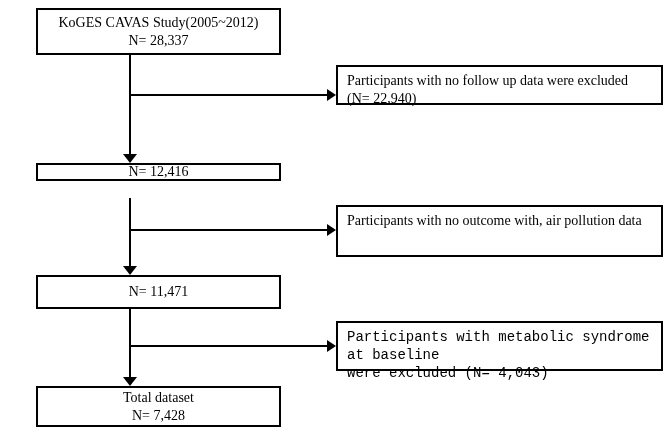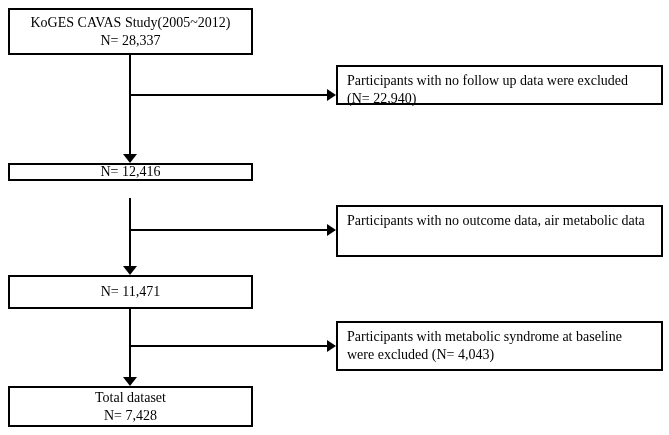--- a/index.html
+++ b/index.html
@@ -23,34 +23,35 @@
     background: #ffffff;
     font-size: 14px;
     line-height: 18px;
   }
   .box.main {
     display: flex;
     flex-direction: column;
     justify-content: center;
     align-items: center;
     text-align: center;
+    margin-left: 28px;
   }
   .box.side {
     padding: 5px 9px;
     text-align: left;
   }
   
   .b-study  { left: 8px;   top: 8px;   width: 245px; height: 47px; }
   .b-n2     { left: 8px;   top: 163px; width: 245px; height: 18px; }
   .b-n3     { left: 8px;   top: 275px; width: 245px; height: 34px; }
   .b-total  { left: 8px;   top: 386px; width: 245px; height: 41px; }
   
   .b-ex1    { left: 336px; top: 65px;  width: 327px; height: 40px; }
   .b-ex2    { left: 336px; top: 205px; width: 327px; height: 52px; }
-  .b-ex3    { left: 336px; top: 321px; width: 327px; height: 50px; }
+  .b-ex3    { left: 336px; top: 321px; width: 327px; height: 50px; font-family: Liberation Mono, monospace; }
   
   .line {
     position: absolute;
     background: #000000;
   }
   .vline { width: 2px; }
   .hline { height: 2px; }
   .v1 { left: 129px; top: 55px;  height: 100px; }
   .v2 { left: 129px; top: 198px; height: 69px;  }
   .v3 { left: 129px; top: 309px; height: 69px;  }
@@ -102,21 +103,21 @@
     <div>Total dataset</div>
     <div>N= 7,428</div>
   </div>
 
   <div class="box side b-ex1">
     <div>Participants with no follow up data were excluded</div>
     <div>(N= 22,940)</div>
   </div>
 
   <div class="box side b-ex2">
-    <div>Participants with no outcome data, air metabolic data</div>
+    <div>Participants with no outcome with, air pollution data</div>
   </div>
 
   <div class="box side b-ex3">
     <div>Participants with metabolic syndrome at baseline</div>
     <div>were excluded (N= 4,043)</div>
   </div>
 
   <div class="line vline v1"></div>
   <div class="line vline v2"></div>
   <div class="line vline v3"></div>

